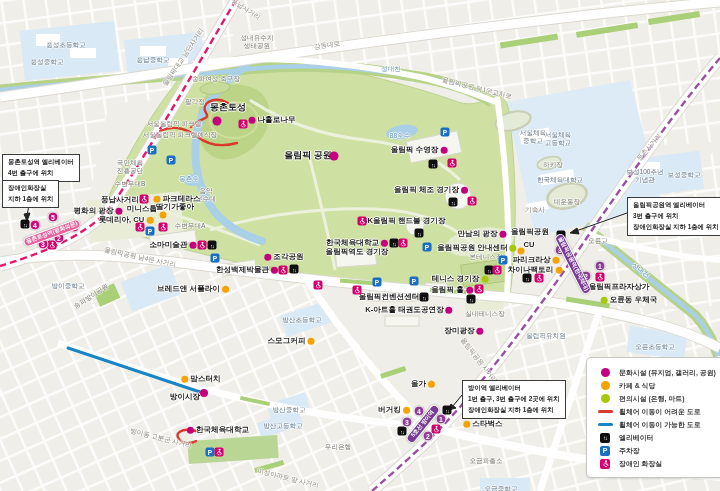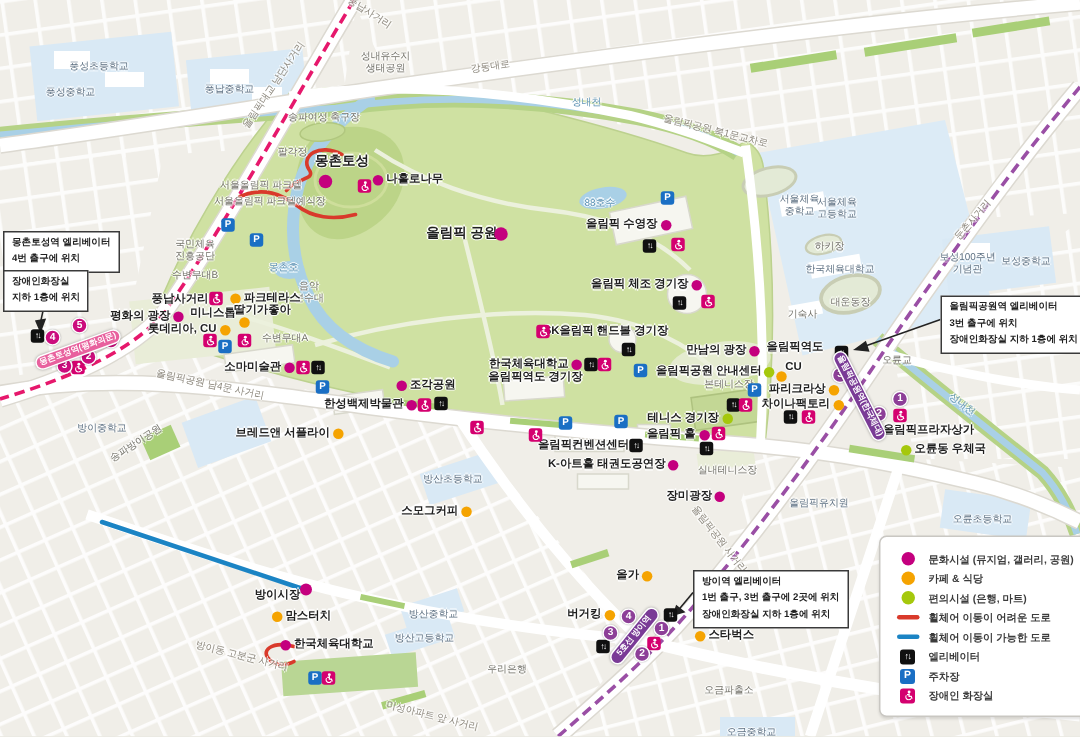--- a/index.html
+++ b/index.html
@@ -332,21 +332,21 @@
         <div class="dot" style="background: rgb(196, 0, 126);"></div>
       </div>
       <div class="poi bold" style="left: 464px; top: 331px;">
         <div class="txt">장미광장</div>
         <div class="dot" style="background: rgb(196, 0, 126);"></div>
       </div>
       <div class="poi area" style="left: 485px; top: 314px;">
         <div class="txt">실내테니스장</div>
       </div>
       <div class="poi bold" style="left: 530px; top: 232px;">
-        <div class="txt">올림픽역도</div>
+        <div class="txt">올림픽공원</div>
       </div>
       <div class="poi bold" style="left: 529px; top: 245px;">
         <div class="txt">CU</div>
       </div>
       <div class="poi bold" style="left: 536px; top: 260px;">
         <div class="txt">파리크라상</div>
         <div class="dot" style="background: rgb(245, 163, 0);"></div>
       </div>
       <div class="poi bold" style="left: 535px; top: 270px; justify-content: flex-end;">
         <div class="txt">차이나팩토리</div>
@@ -425,21 +425,21 @@
         <div class="dot" style="background: rgb(245, 163, 0);"></div>
       </div>
       <div class="poi bold" style="left: 483px; top: 424px;">
         <div class="dot" style="background: rgb(245, 163, 0);"></div>
         <div class="txt">스타벅스</div>
       </div>
       <div class="poi bold" style="left: 291px; top: 341px;">
         <div class="txt">스모그커피</div>
         <div class="dot" style="background: rgb(245, 163, 0);"></div>
       </div>
-      <div class="poi bold" style="left: 201px; top: 379px; margin-top: 32px;">
+      <div class="poi bold" style="left: 201px; top: 379px;">
         <div class="dot" style="background: rgb(245, 163, 0);"></div>
         <div class="txt">맘스터치</div>
       </div>
       <div class="poi bold" style="left: 185px; top: 397px;">
         <div class="txt">방이시장</div>
       </div>
       <div class="poi bold" style="left: 218px; top: 430px;">
         <div class="dot" style="background: rgb(196, 0, 126);"></div>
         <div class="txt">한국체육대학교</div>
       </div>

